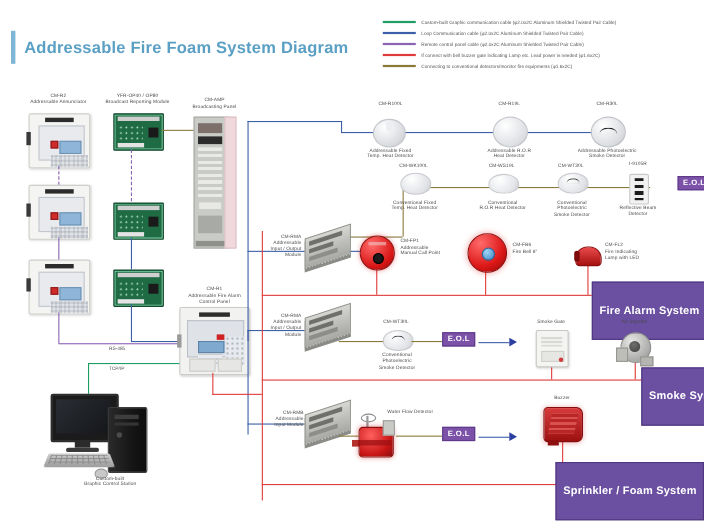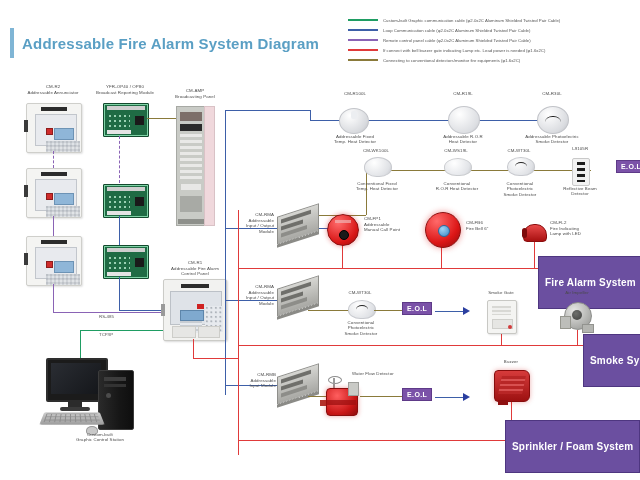--- a/index.html
+++ b/index.html
@@ -219,21 +219,21 @@
   
   .tiny{position:absolute;font-size:4.4px;color:#555;}
 </style>
 </head>
 <body>
 
 <div id="stage">
 
   <div id="title-bar">
     <div id="title-accent"></div>
-    <div id="title-text">Addressable Fire Alarm System Diagram</div>
+    <div id="title-text">Addressable Fire Foam System Diagram</div>
   </div>
 
   <div id="legend">
     <div class="leg-row">
       <div class="leg-line" style="background:#1f9d63"></div>
       <div class="leg-txt">Custom-built Graphic communication cable (φ2.0x2C Aluminum Shielded Twisted Pair Cable)</div>
     </div>
     <div class="leg-row">
       <div class="leg-line" style="background:#3d5fa8"></div>
       <div class="leg-txt">Loop Communication cable (φ2.0x2C Aluminum Shielded Twisted Pair Cable)</div>

